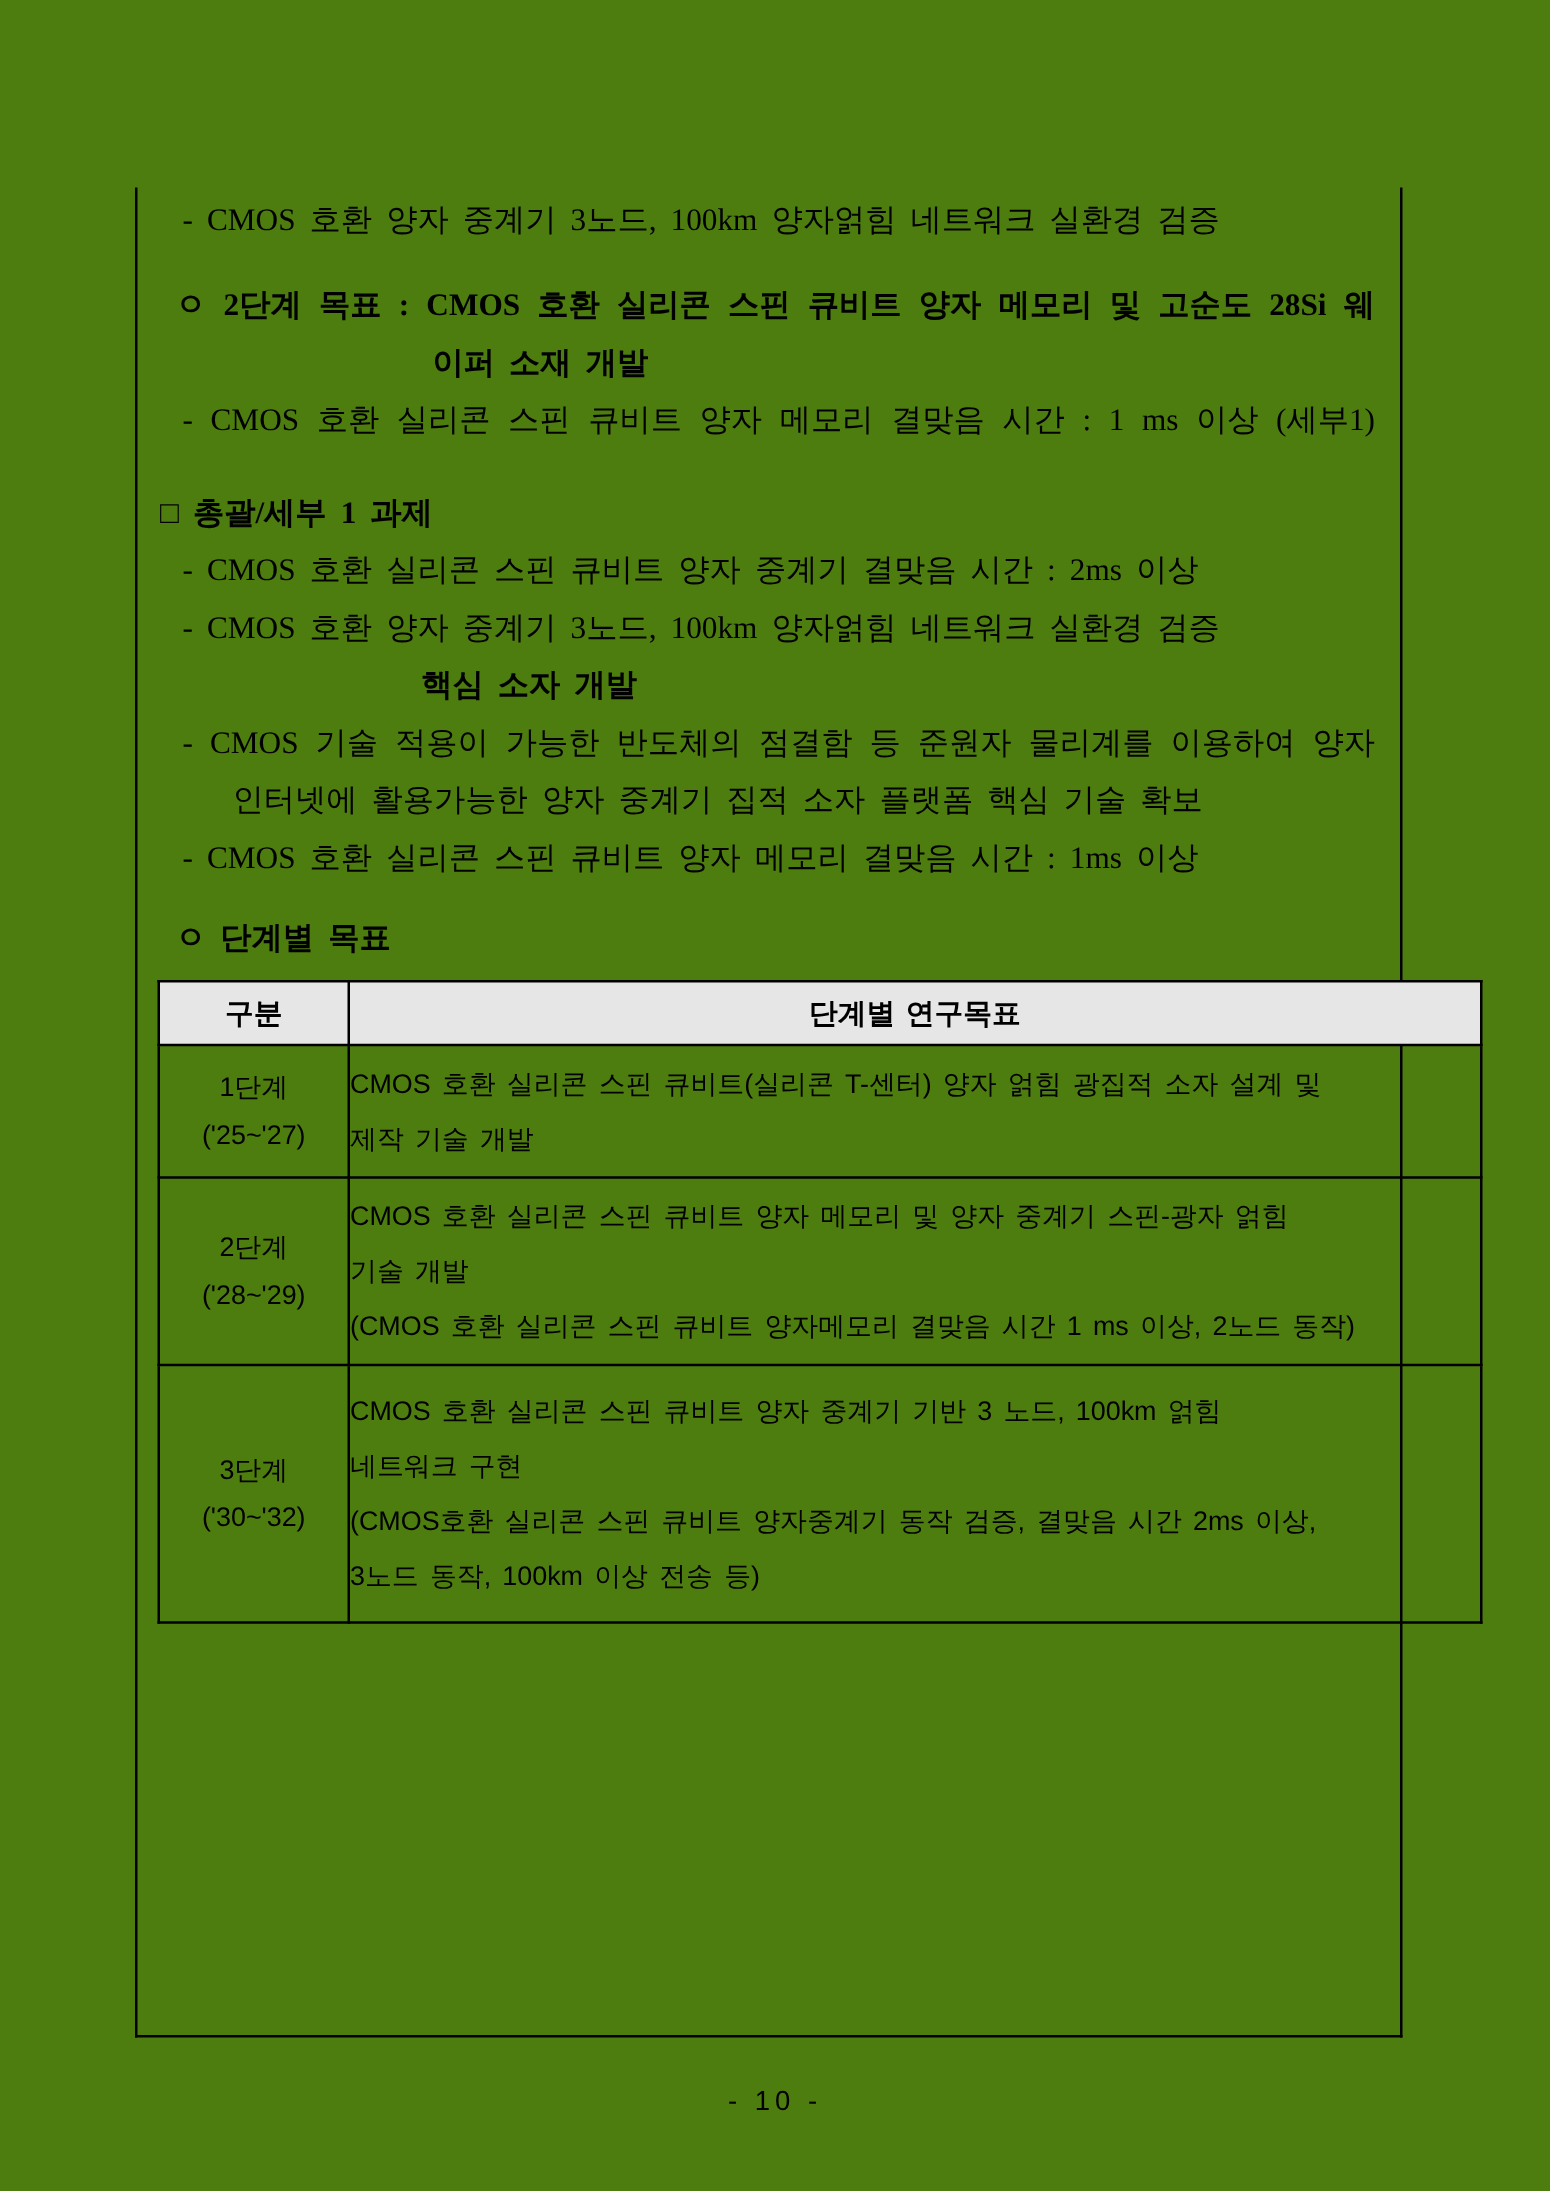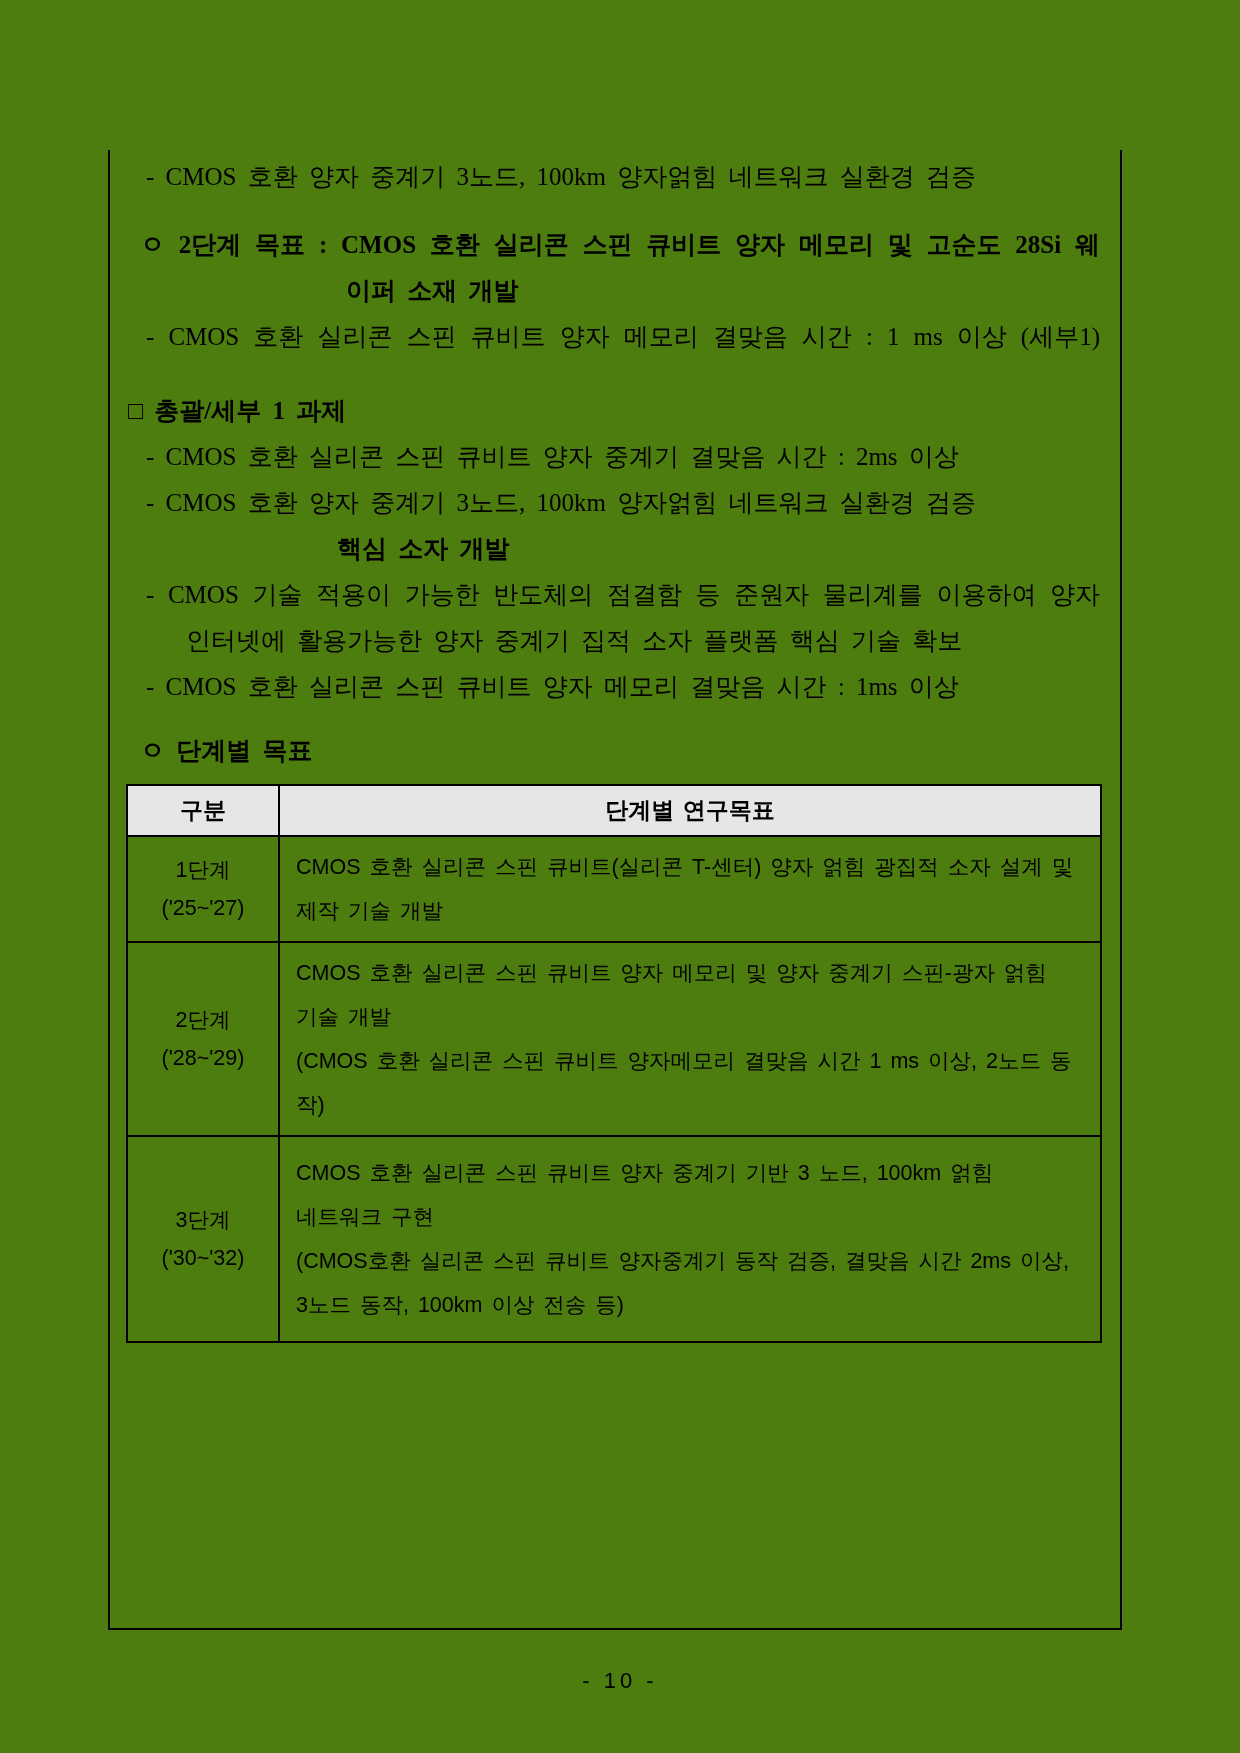--- a/index.html
+++ b/index.html
@@ -45,21 +45,21 @@
   .gap-28 { margin-top: 28px; }
   .gap-32 { margin-top: 32px; }
   .gap-26 { margin-top: 26px; }
   .gap-18 { margin-top: 18px; }
   sup.sq { font-size: 15px; line-height: 0; }
 
   table.goal-table {
     border-collapse: collapse;
     table-layout: fixed;
     margin: 10px 0 0 16px;
-    width: 976px;
+    width: 1060px;
     font-family: "Liberation Sans", sans-serif;
     font-size: 21.5px;
     color: #000;
   }
   table.goal-table th, table.goal-table td {
     border: 2px solid #000;
   }
   table.goal-table th {
     background: #e6e6e6;
     font-weight: bold;
@@ -69,21 +69,21 @@
     word-spacing: 2px;
   }
   th.col-division { width: 138px; }
   td.stage-cell {
     text-align: center;
     vertical-align: middle;
     padding: 6px 4px;
     border-radius: 10px;
   }
   td.stage-cell div { line-height: 38px; }
-  td.goal-cell { padding: 8px 16px; vertical-align: middle; border-radius: 21px; }
+  td.goal-cell { padding: 8px 0; vertical-align: middle; border-radius: 21px; }
   td.goal-cell div { line-height: 44px; word-spacing: 3px; white-space: pre-wrap; }
   tr.row-3 td.goal-cell { padding-top: 14px; padding-bottom: 14px; }
 
   .page-number {
     position: absolute;
     top: 1668px;
     left: 0;
     width: 100%;
     text-align: center;
     font-family: "Liberation Sans", sans-serif;

